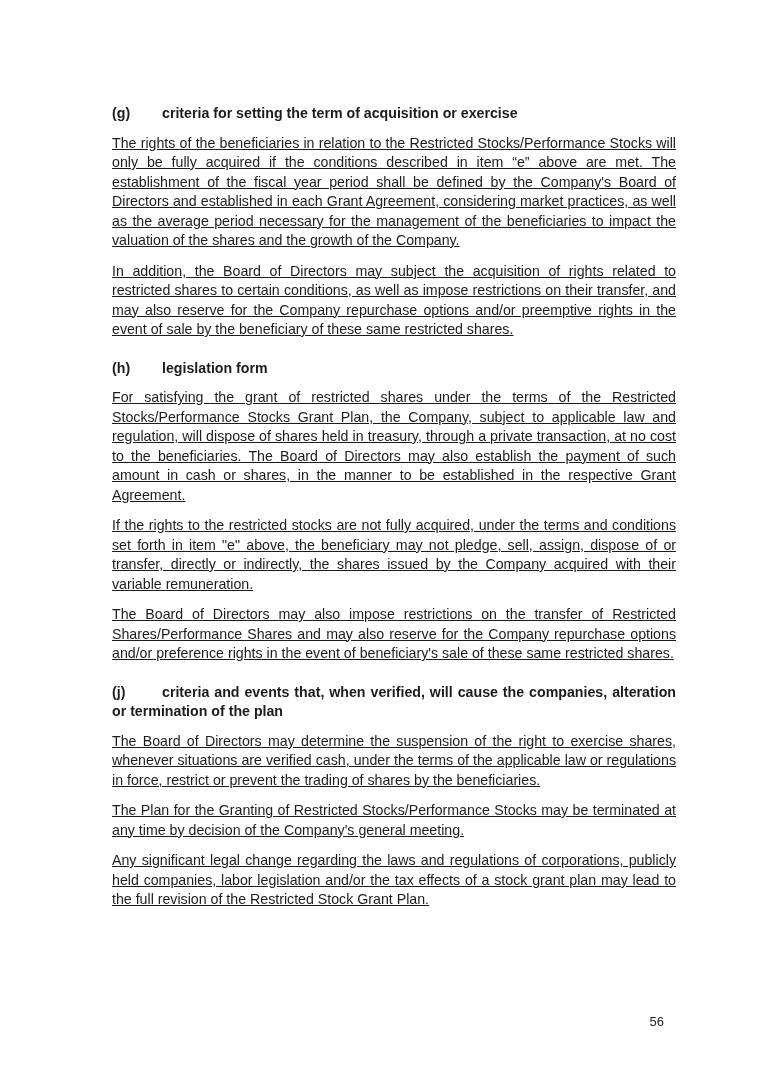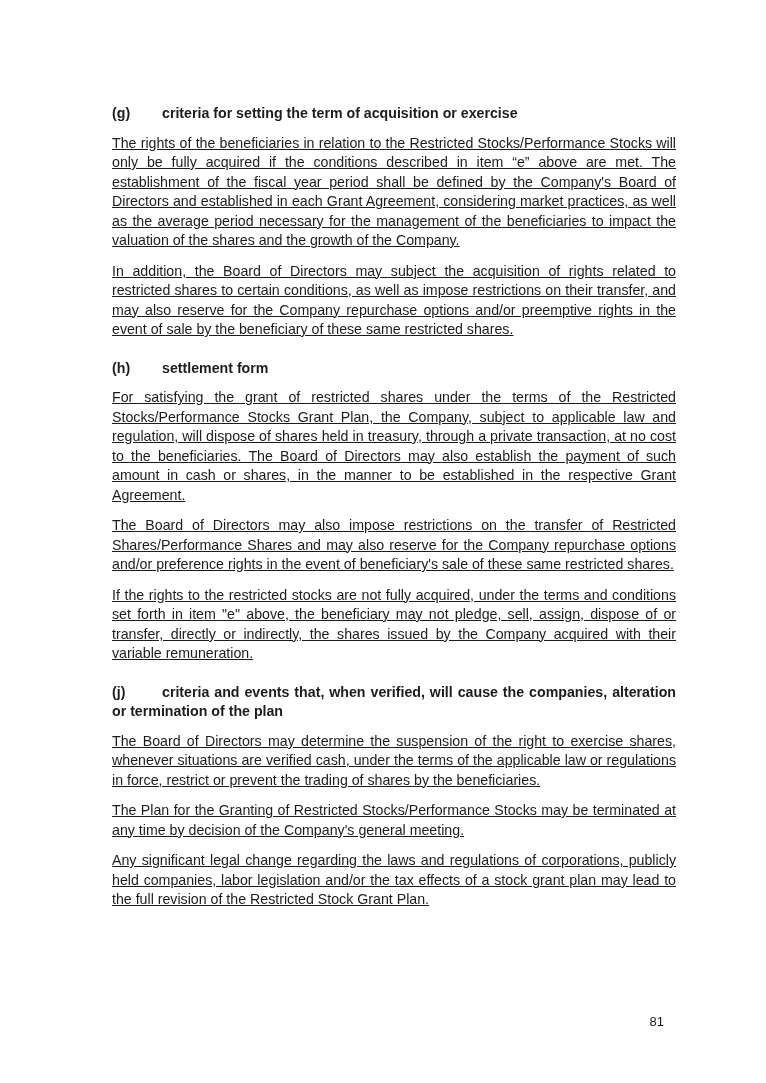--- a/index.html
+++ b/index.html
@@ -60,34 +60,34 @@
   <section>
     <h2 class="heading">
       <span class="h-label">(g)</span><span class="h-title">criteria for setting the term of acquisition or exercise</span>
     </h2>
     <p class="para">The rights of the beneficiaries in relation to the Restricted Stocks/Performance Stocks will only be fully acquired if the conditions described in item “e” above are met. The establishment of the fiscal year period shall be defined by the Company's Board of Directors and established in each Grant Agreement, considering market practices, as well as the average period necessary for the management of the beneficiaries to impact the valuation of the shares and the growth of the Company.</p>
     <p class="para">In addition, the Board of Directors may subject the acquisition of rights related to restricted shares to certain conditions, as well as impose restrictions on their transfer, and may also reserve for the Company repurchase options and/or preemptive rights in the event of sale by the beneficiary of these same restricted shares.</p>
   </section>
 
   <section>
     <h2 class="heading">
-      <span class="h-label">(h)</span><span class="h-title">settlement form</span>
+      <span class="h-label">(h)</span><span class="h-title">legislation form</span>
     </h2>
     <p class="para">For satisfying the grant of restricted shares under the terms of the Restricted Stocks/Performance Stocks Grant Plan, the Company, subject to applicable law and regulation, will dispose of shares held in treasury, through a private transaction, at no cost to the beneficiaries. The Board of Directors may also establish the payment of such amount in cash or shares, in the manner to be established in the respective Grant Agreement.</p>
   </section>
 
   <section>
+    <p class="para">If the rights to the restricted stocks are not fully acquired, under the terms and conditions set forth in item "e" above, the beneficiary may not pledge, sell, assign, dispose of or transfer, directly or indirectly, the shares issued by the Company acquired with their variable remuneration.</p>
     <p class="para">The Board of Directors may also impose restrictions on the transfer of Restricted Shares/Performance Shares and may also reserve for the Company repurchase options and/or preference rights in the event of beneficiary's sale of these same restricted shares.</p>
-    <p class="para">If the rights to the restricted stocks are not fully acquired, under the terms and conditions set forth in item "e" above, the beneficiary may not pledge, sell, assign, dispose of or transfer, directly or indirectly, the shares issued by the Company acquired with their variable remuneration.</p>
   </section>
 
   <section>
     <h2 class="heading">
       <span class="h-label">(j)</span><span class="h-title">criteria and events that, when verified, will cause the companies, alteration or termination of the plan</span>
     </h2>
     <p class="para">The Board of Directors may determine the suspension of the right to exercise shares, whenever situations are verified cash, under the terms of the applicable law or regulations in force, restrict or prevent the trading of shares by the beneficiaries.</p>
     <p class="para">The Plan for the Granting of Restricted Stocks/Performance Stocks may be terminated at any time by decision of the Company's general meeting.</p>
     <p class="para">Any significant legal change regarding the laws and regulations of corporations, publicly held companies, labor legislation and/or the tax effects of a stock grant plan may lead to the full revision of the Restricted Stock Grant Plan.</p>
   </section>
 
 </div>
 
-<div class="page-number">81</div>
+<div class="page-number">56</div>
 
 </body></html>

